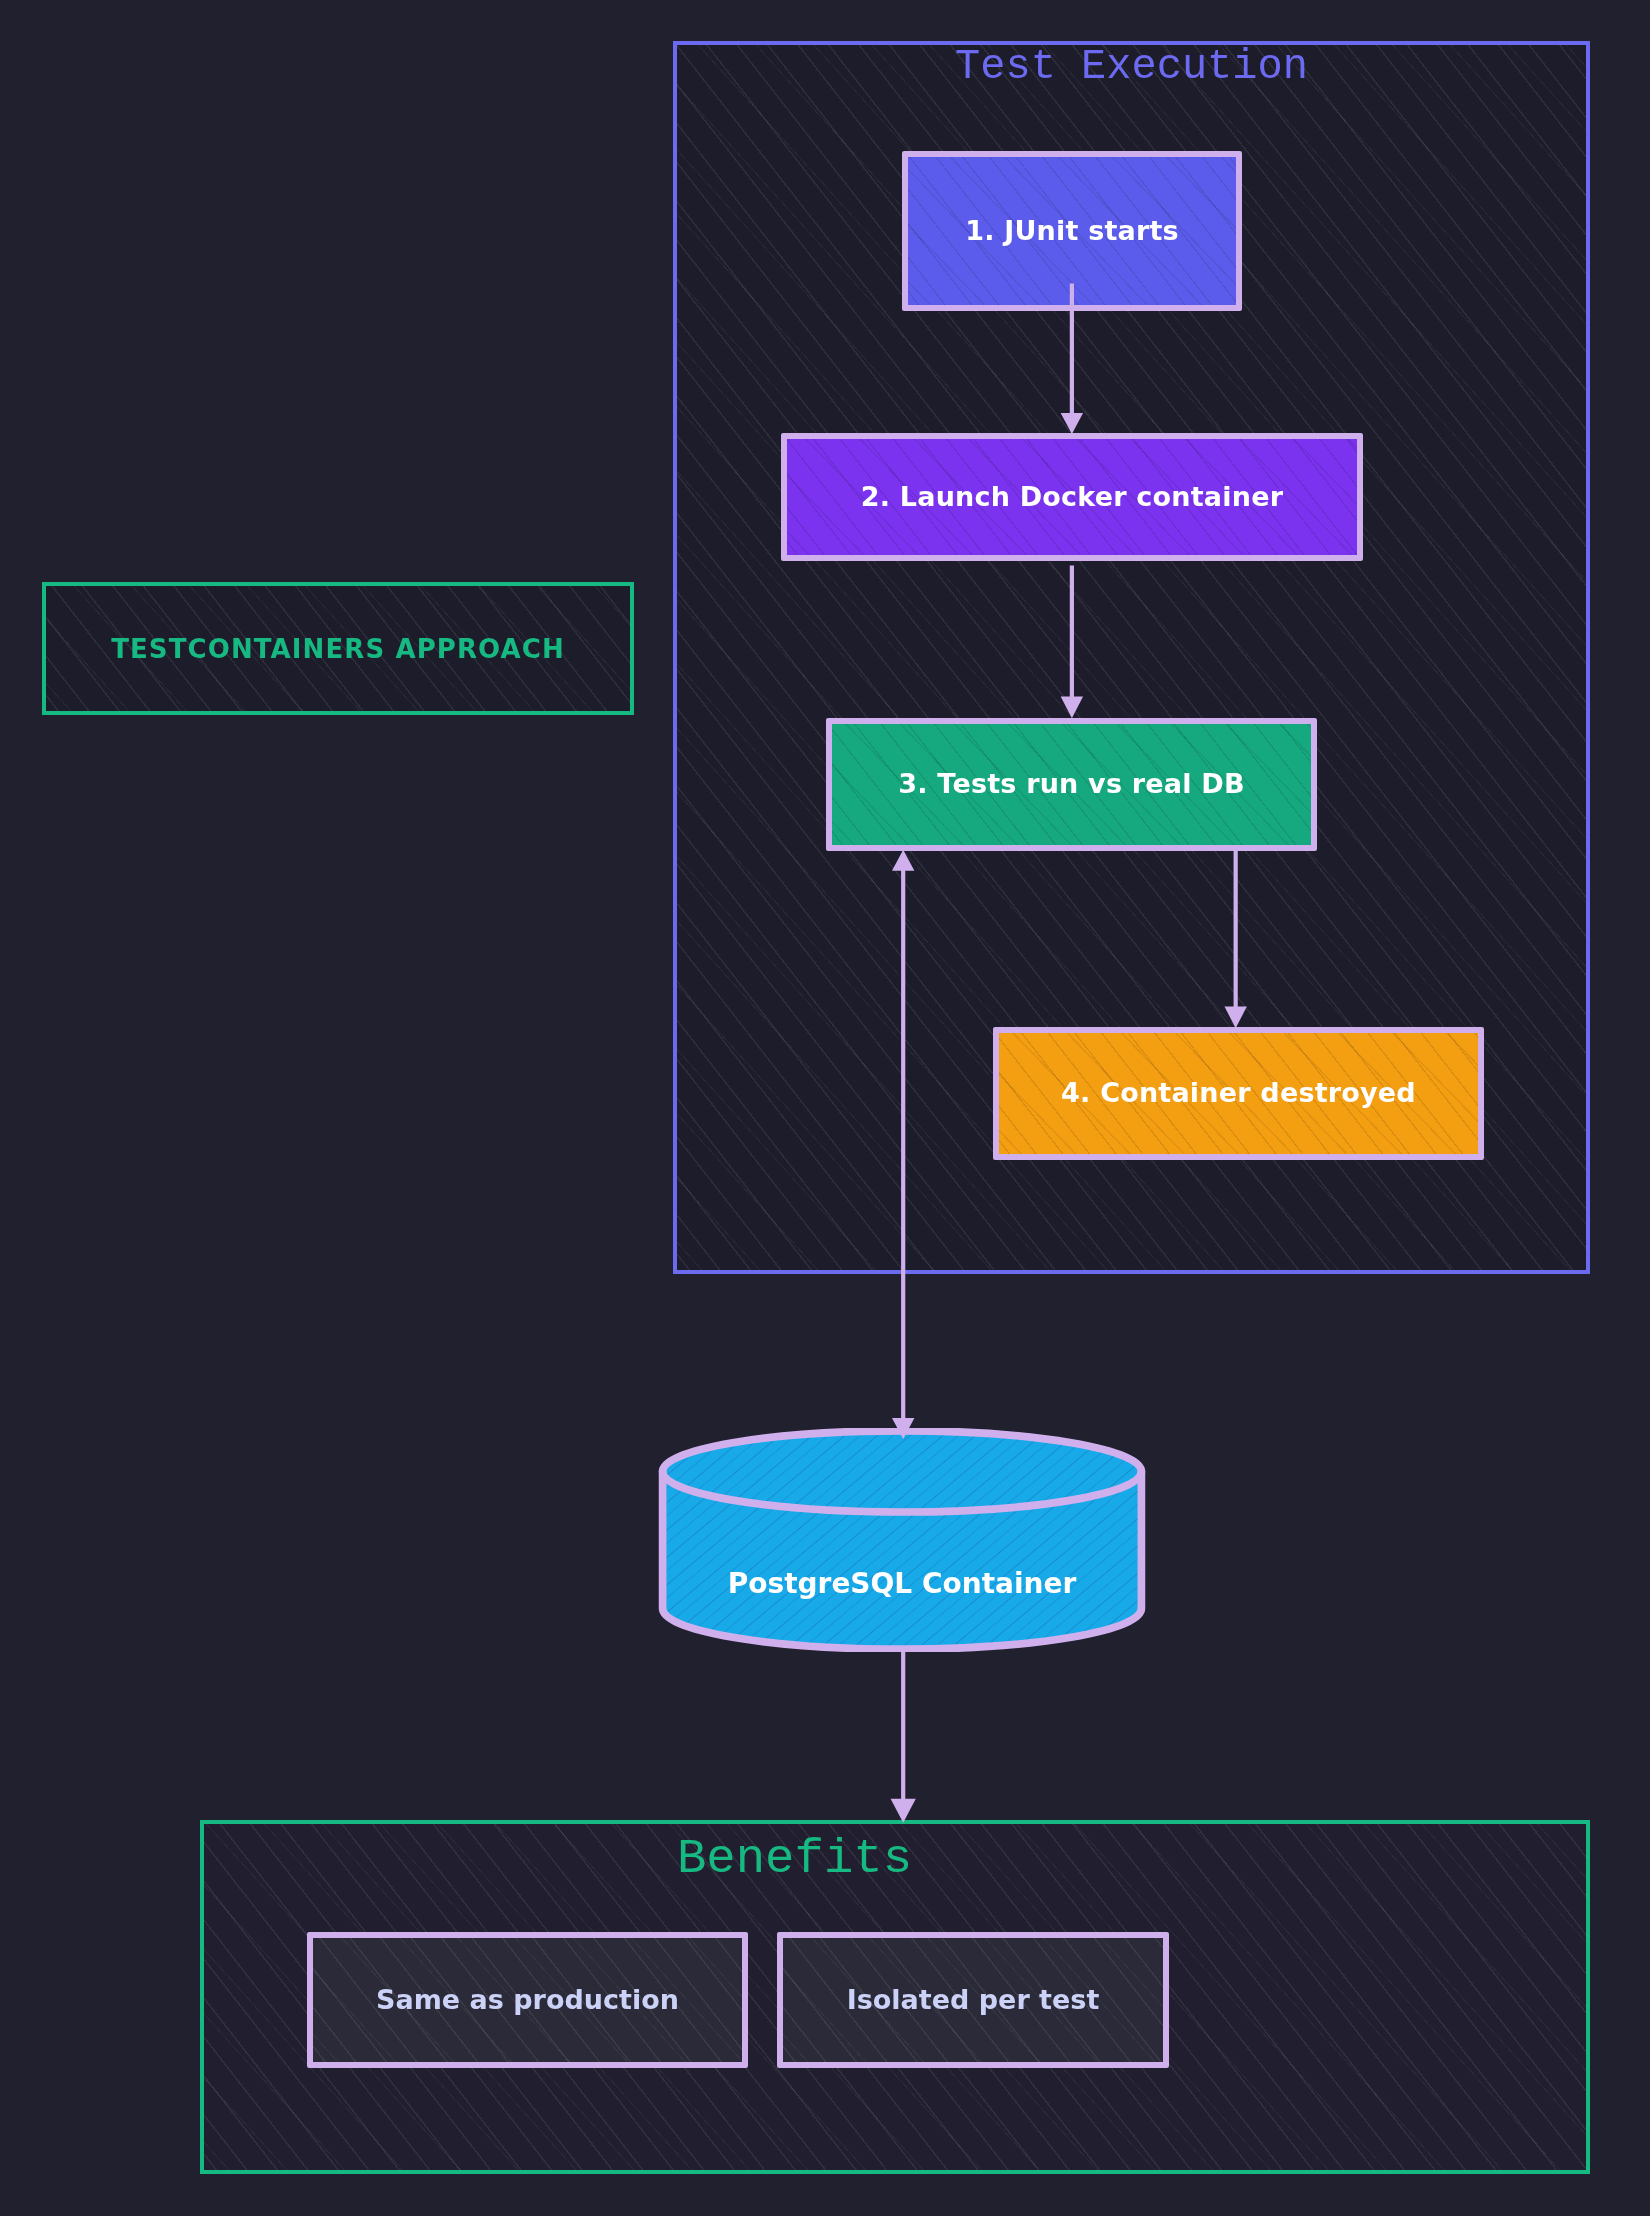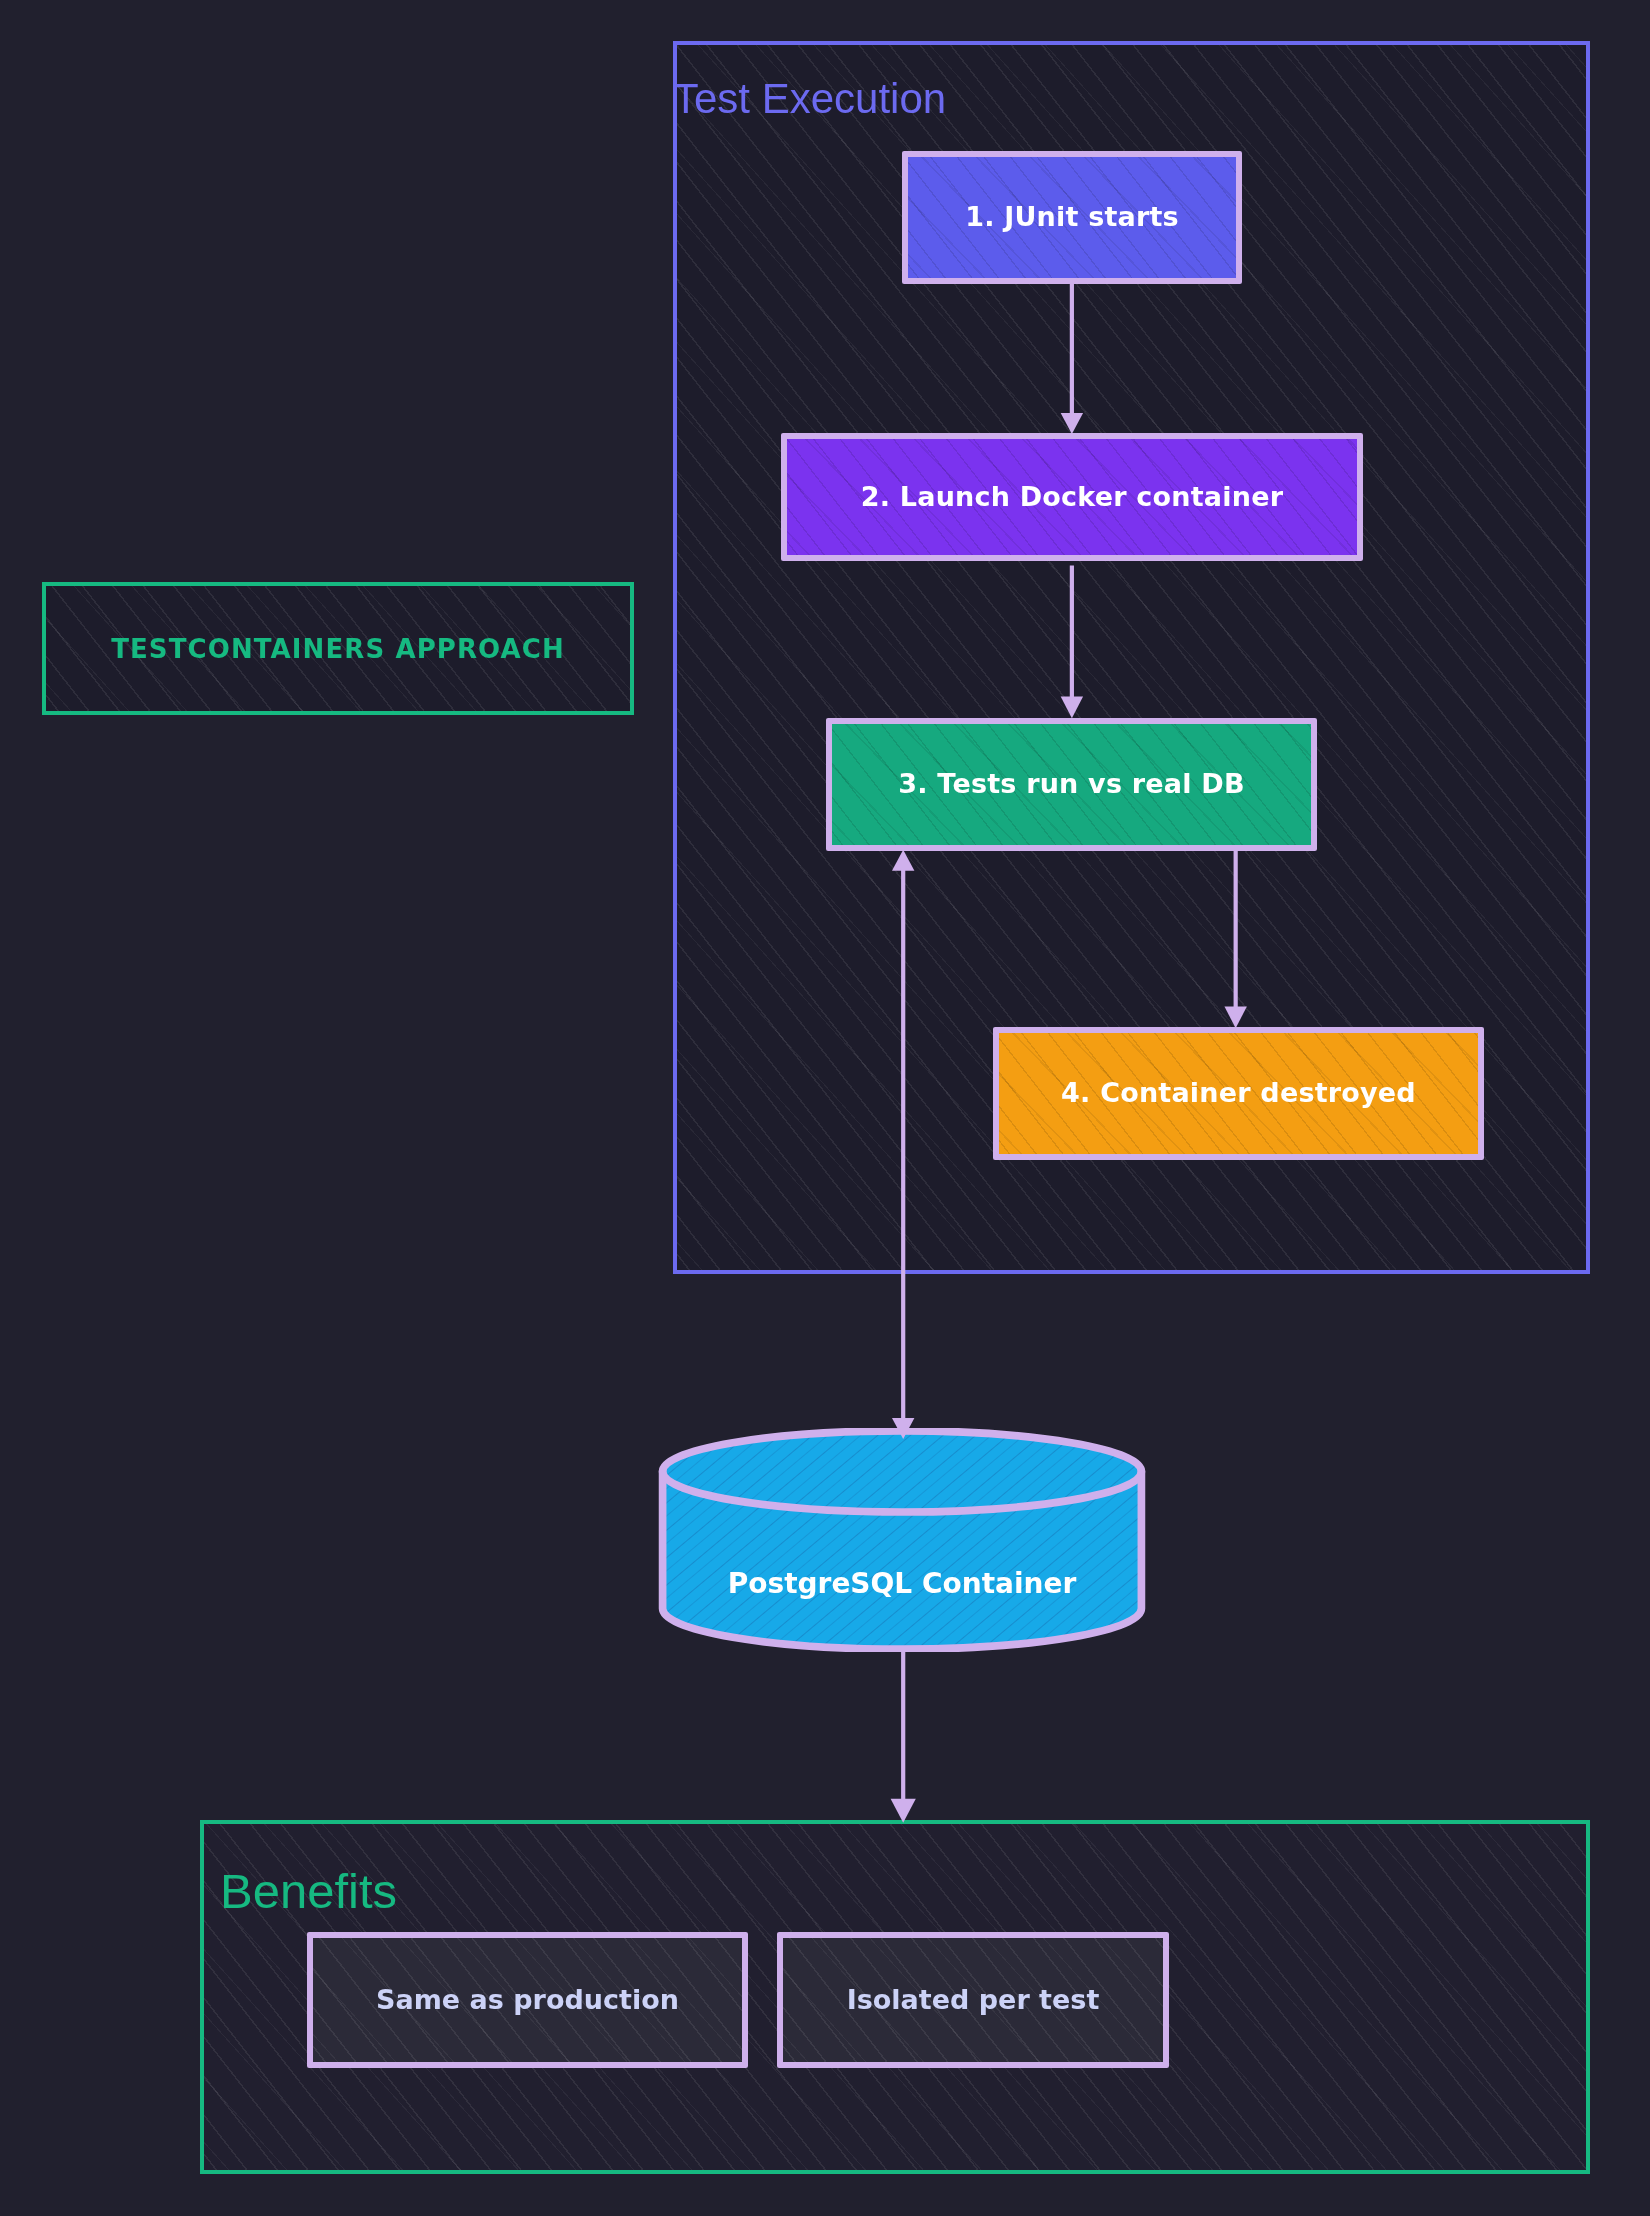--- a/index.html
+++ b/index.html
@@ -98,24 +98,23 @@
   .subgraph {
     position: absolute;
     box-sizing: border-box;
     background: #1d1c2b;
     overflow: hidden;
   }
   .subgraph-title {
     position: absolute;
     z-index: 5;
     width: 100%;
-    text-align: left;
-    font-family: Liberation Sans, sans-serif;
+    text-align: center;
+    font-family: Liberation Mono, monospace;
     font-weight: 400;
-    margin-top: 32px;
   }
 
   .step-label {
     color: #ffffff;
     font-size: 27px;
     font-weight: 600;
     letter-spacing: 0.2px;
   }
 
   
@@ -157,21 +156,21 @@
   </div>
 
   <div class="subgraph" style="left:673px; top:41px; width:917px; height:1233px;
               border:4.9px solid #6c6af0; background:#1d1c2b;">
     <div class="hatch"></div>
   </div>
 
   <div class="subgraph-title" style="left:673px; top:43px; width:917px; color:#6c6af0;
               font-size:42px; z-index:6;">Test Execution</div>
 
-  <div class="node" style="left:902px; top:151px; width:340px; height:133px;
+  <div class="node" style="left:902px; top:151px; width:340px; height:160px;
               background:#5c5cec; border:6.3px solid #cfb0ec;">
     <div class="hatch hatch-dark"></div>
     <span class="label step-label">1. JUnit starts</span>
   </div>
 
   <div class="node" style="left:781px; top:433px; width:582px; height:128px;
               background:#7b33ef; border:6.3px solid #cfb0ec;">
     <div class="hatch hatch-dark"></div>
     <span class="label step-label">2. Launch Docker container</span>
   </div>

